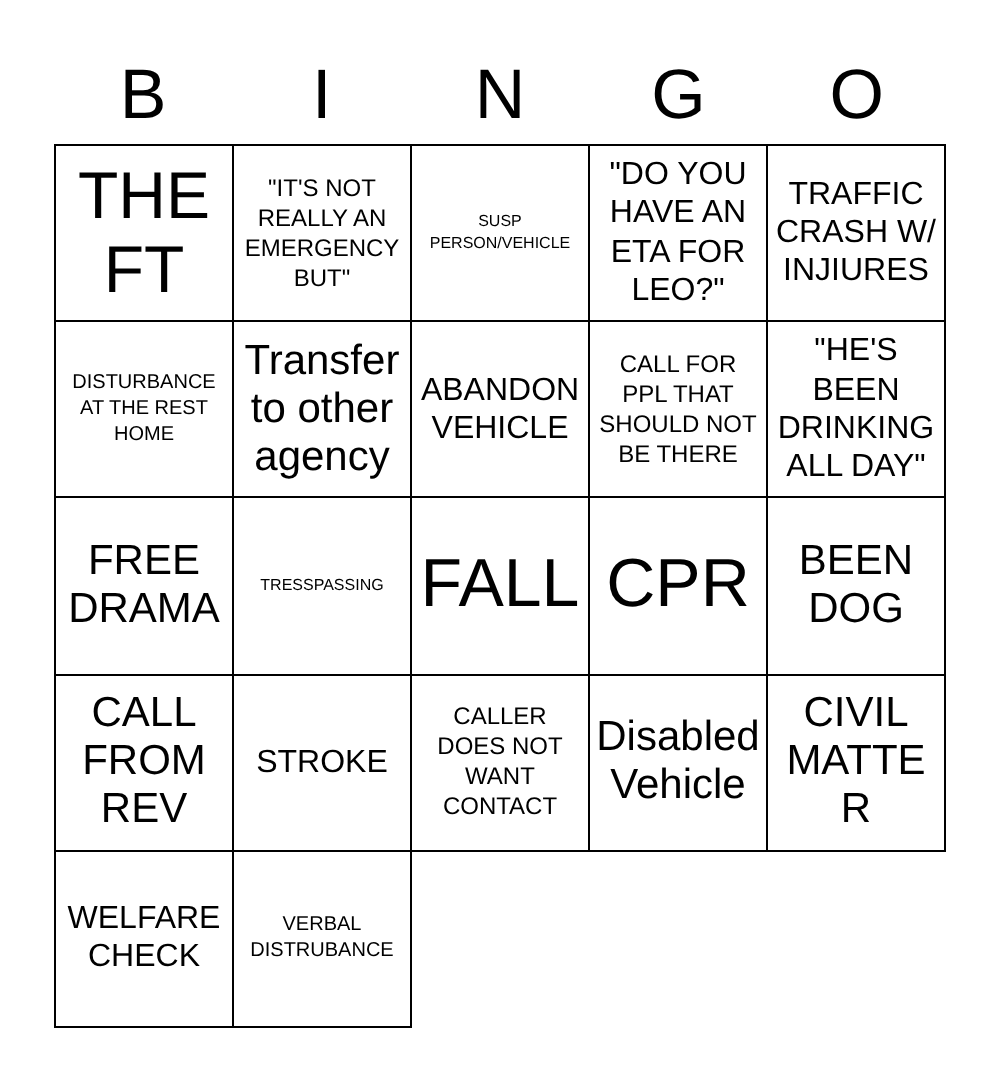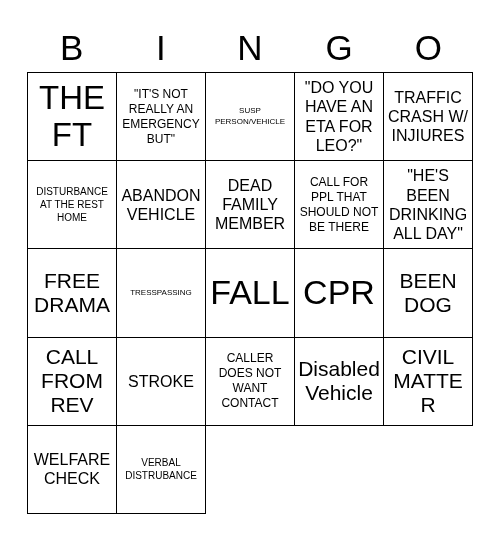--- a/index.html
+++ b/index.html
@@ -108,25 +108,25 @@
     <div class="cell sz-md">
         <span>"DO YOU HAVE AN ETA FOR LEO?"</span>
       </div>
 
     <div class="cell sz-md">
         <span>TRAFFIC CRASH W/ INJIURES</span>
       </div>
     <div class="cell sz-xs">
         <span>DISTURBANCE AT THE REST HOME</span>
       </div>
+    <div class="cell sz-lg">
+        <span>Transfer to other agency</span>
+      </div>
     <div class="cell sz-md">
         <span>ABANDON VEHICLE</span>
-      </div>
-    <div class="cell sz-md">
-        <span>DEAD FAMILY MEMBER</span>
       </div>
 
     <div class="cell sz-sm">
         <span>CALL FOR PPL THAT SHOULD NOT BE THERE</span>
       </div>
     <div class="cell sz-md">
         <span>"HE'S BEEN DRINKING ALL DAY"</span>
       </div>
     <div class="cell sz-lg">
         <span>FREE DRAMA</span>

